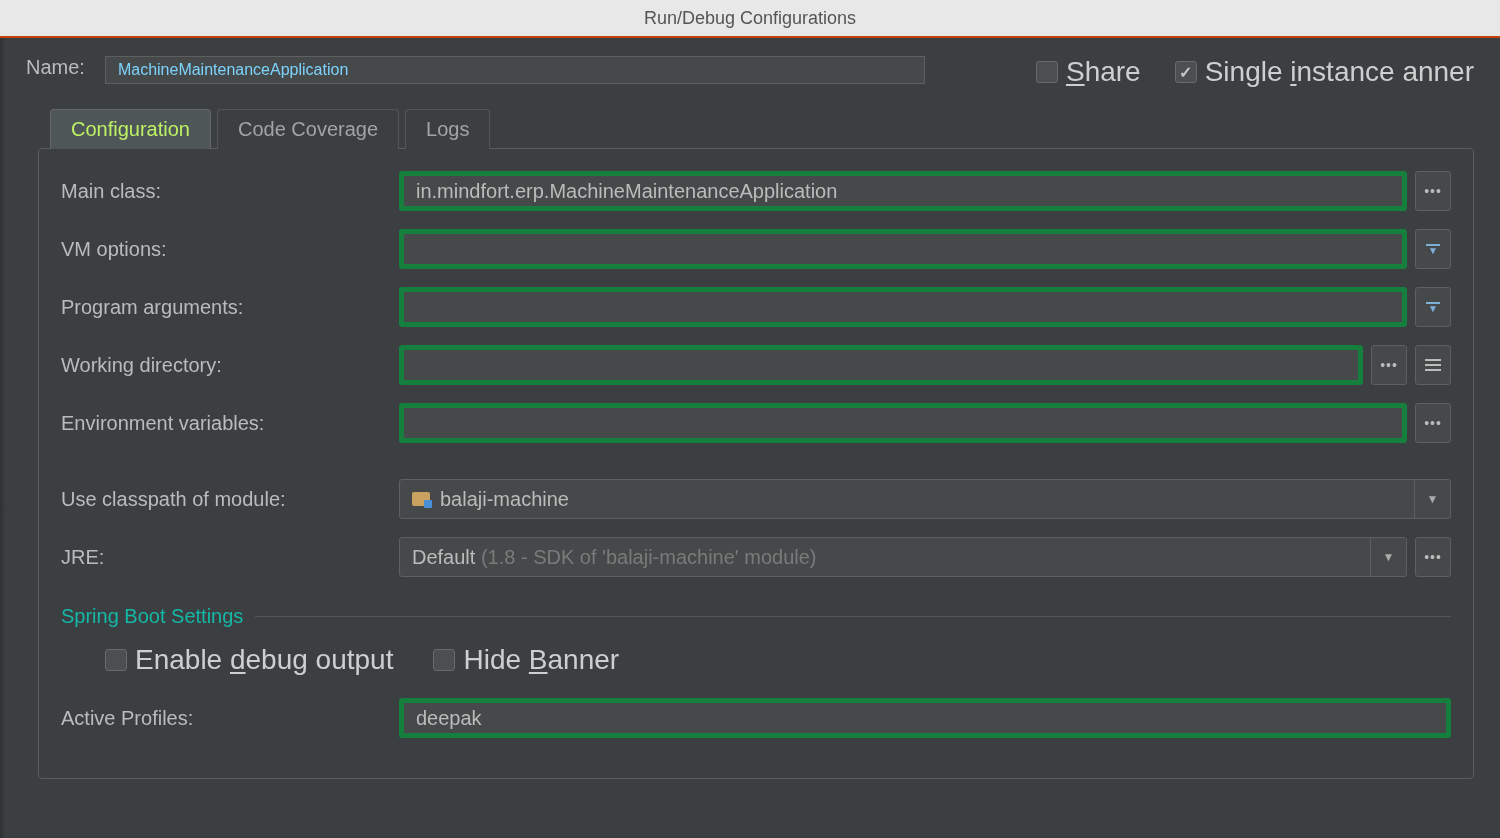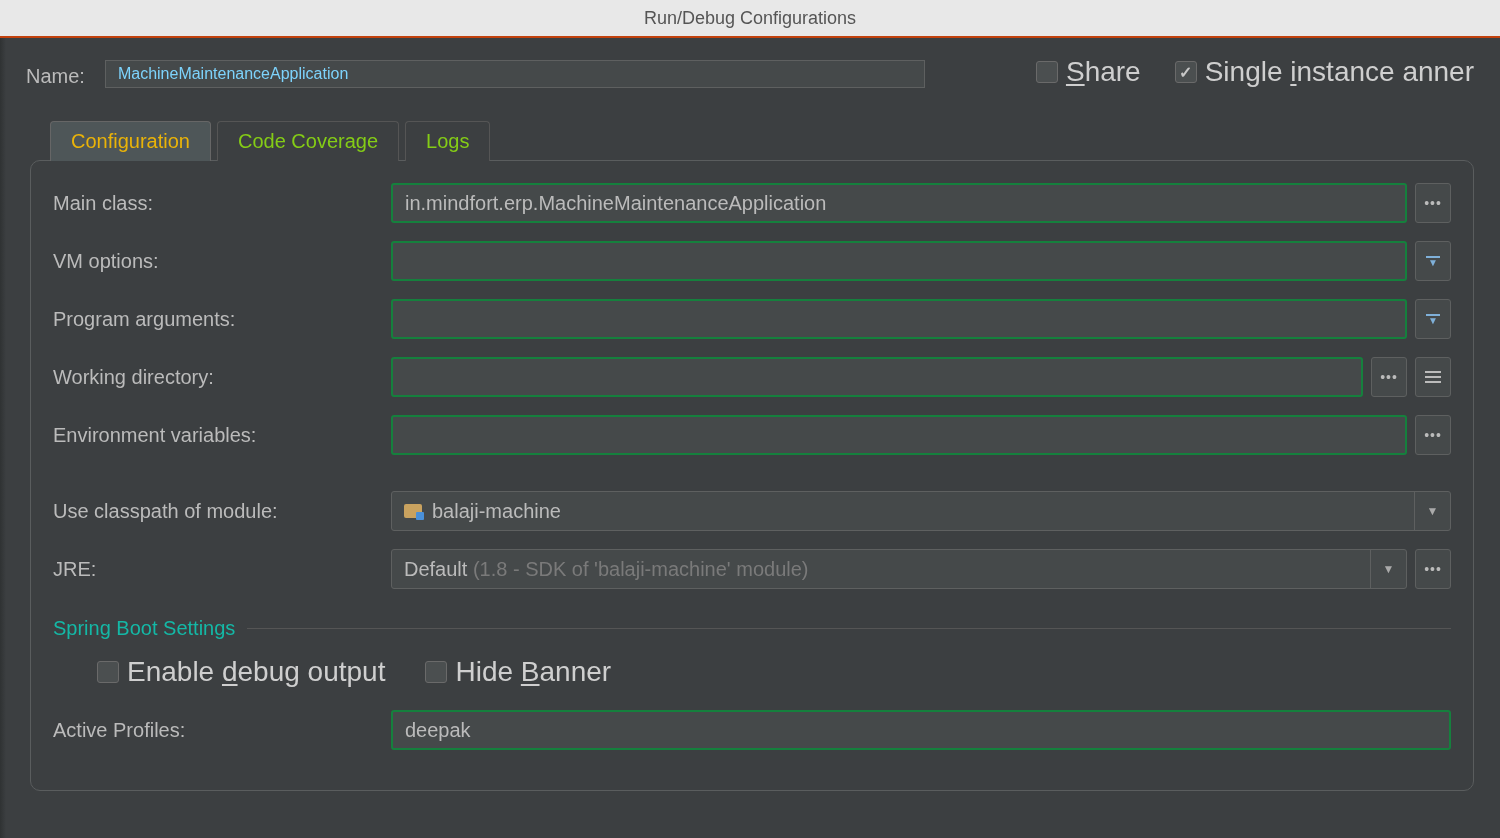--- a/index.html
+++ b/index.html
@@ -21,23 +21,23 @@
     color: #555;
     font-size: 18px;
     border-bottom: 2px solid #c2410c;
   }
   .content {
     padding: 18px 26px 0 26px;
     background: #3c3f41;
   }
   .name-row {
     display: flex;
-    align-items: flex-end;
+    align-items: flex-start;
     gap: 20px;
-    margin-bottom: 32px;
+    margin-bottom: 20px;
   }
   .name-row .label {
     color: #bbbbbb;
     font-size: 20px;
     white-space: nowrap;
   }
   .name-input {
     flex: 0 0 820px;
     height: 28px;
     background: #45494a;
@@ -74,57 +74,57 @@
   .ul { text-decoration: underline; text-underline-offset: 3px;}
   .tabs {
     display: flex;
     gap: 6px;
     margin-left: 24px;
     margin-bottom: 0;
   }
   .tab {
     padding: 8px 20px 8px 20px;
     font-size: 20px;
-    color: #84cc16;
+    color: #a3a3a3;
     border: 1px solid #555;
     border-bottom: none;
     background: #3c3f41;
     position: relative;
     top: 1px;
     border-radius: 4px 4px 0 0;
   }
   .tab.active {
     background: #4e5658;
-    color: #eab308;
+    color: #bef264;
     border-color: #666;
   }
   .panel {
     border: 1px solid #5a5d5e;
-    border-radius: 10px;
+    border-radius: 4px;
     padding: 22px 22px 22px 22px;
     background: #3c3f41;
-    margin: 0 0 0 4px;
+    margin: 0 0 0 12px;
   }
   .form-row {
     display: flex;
     align-items: center;
     margin-bottom: 18px;
     gap: 8px;
   }
   .form-label {
     width: 330px;
     font-size: 20px;
     color: #bbbbbb;
     white-space: nowrap;
   }
   .text-input {
     flex: 1;
     height: 40px;
     background: #45494a;
-    border: 2px solid #15803d;
+    border: 5px solid #15803d;
     color: #bbbbbb;
     padding: 0 12px;
     font-size: 20px;
     outline: none;
     border-radius: 3px;
   }
   .icon-btn {
     width: 36px;
     height: 40px;
     background: #45494a;

